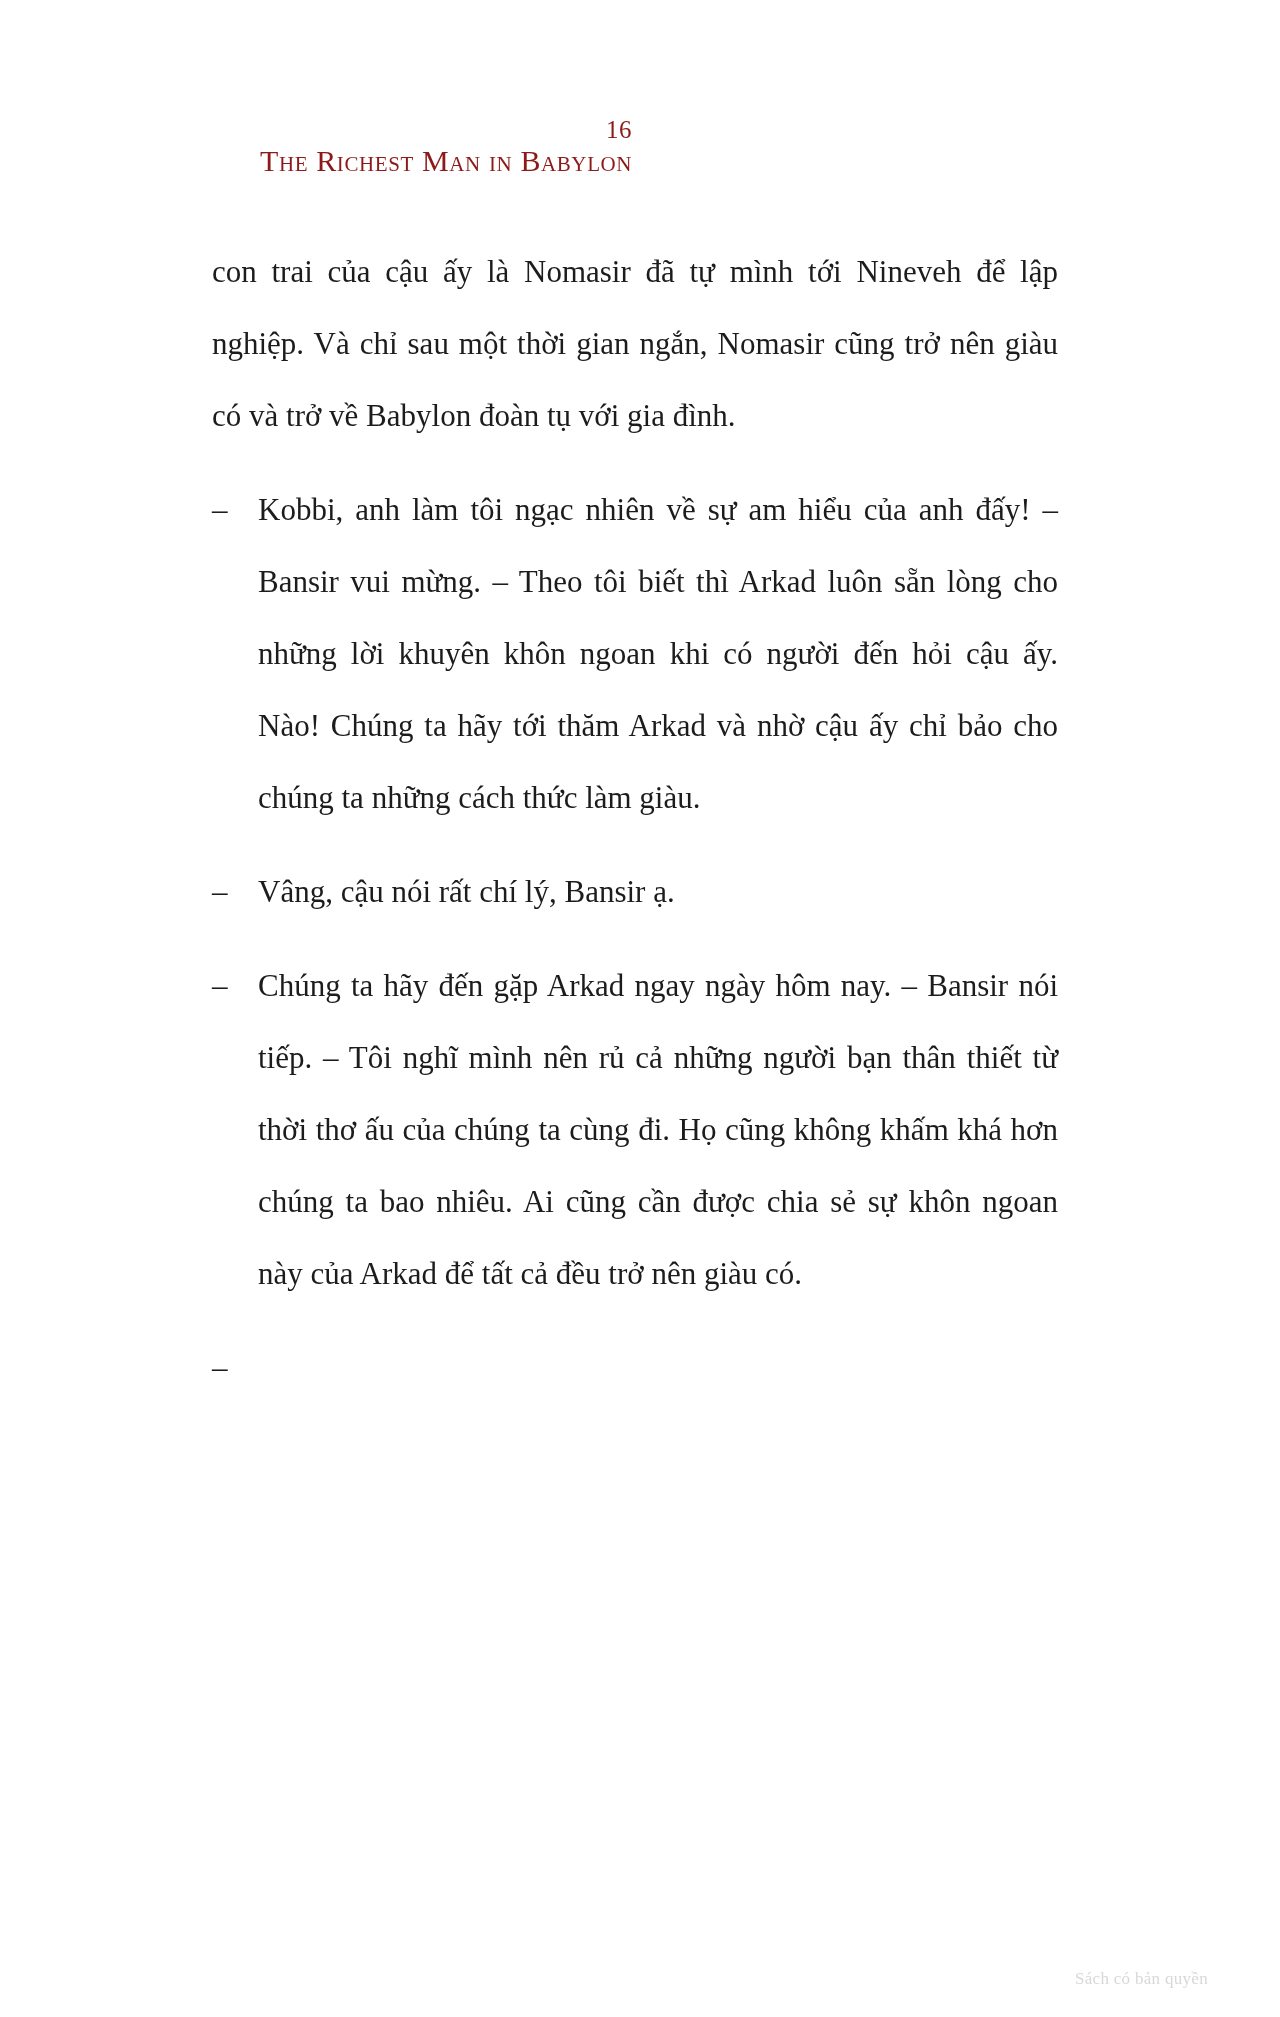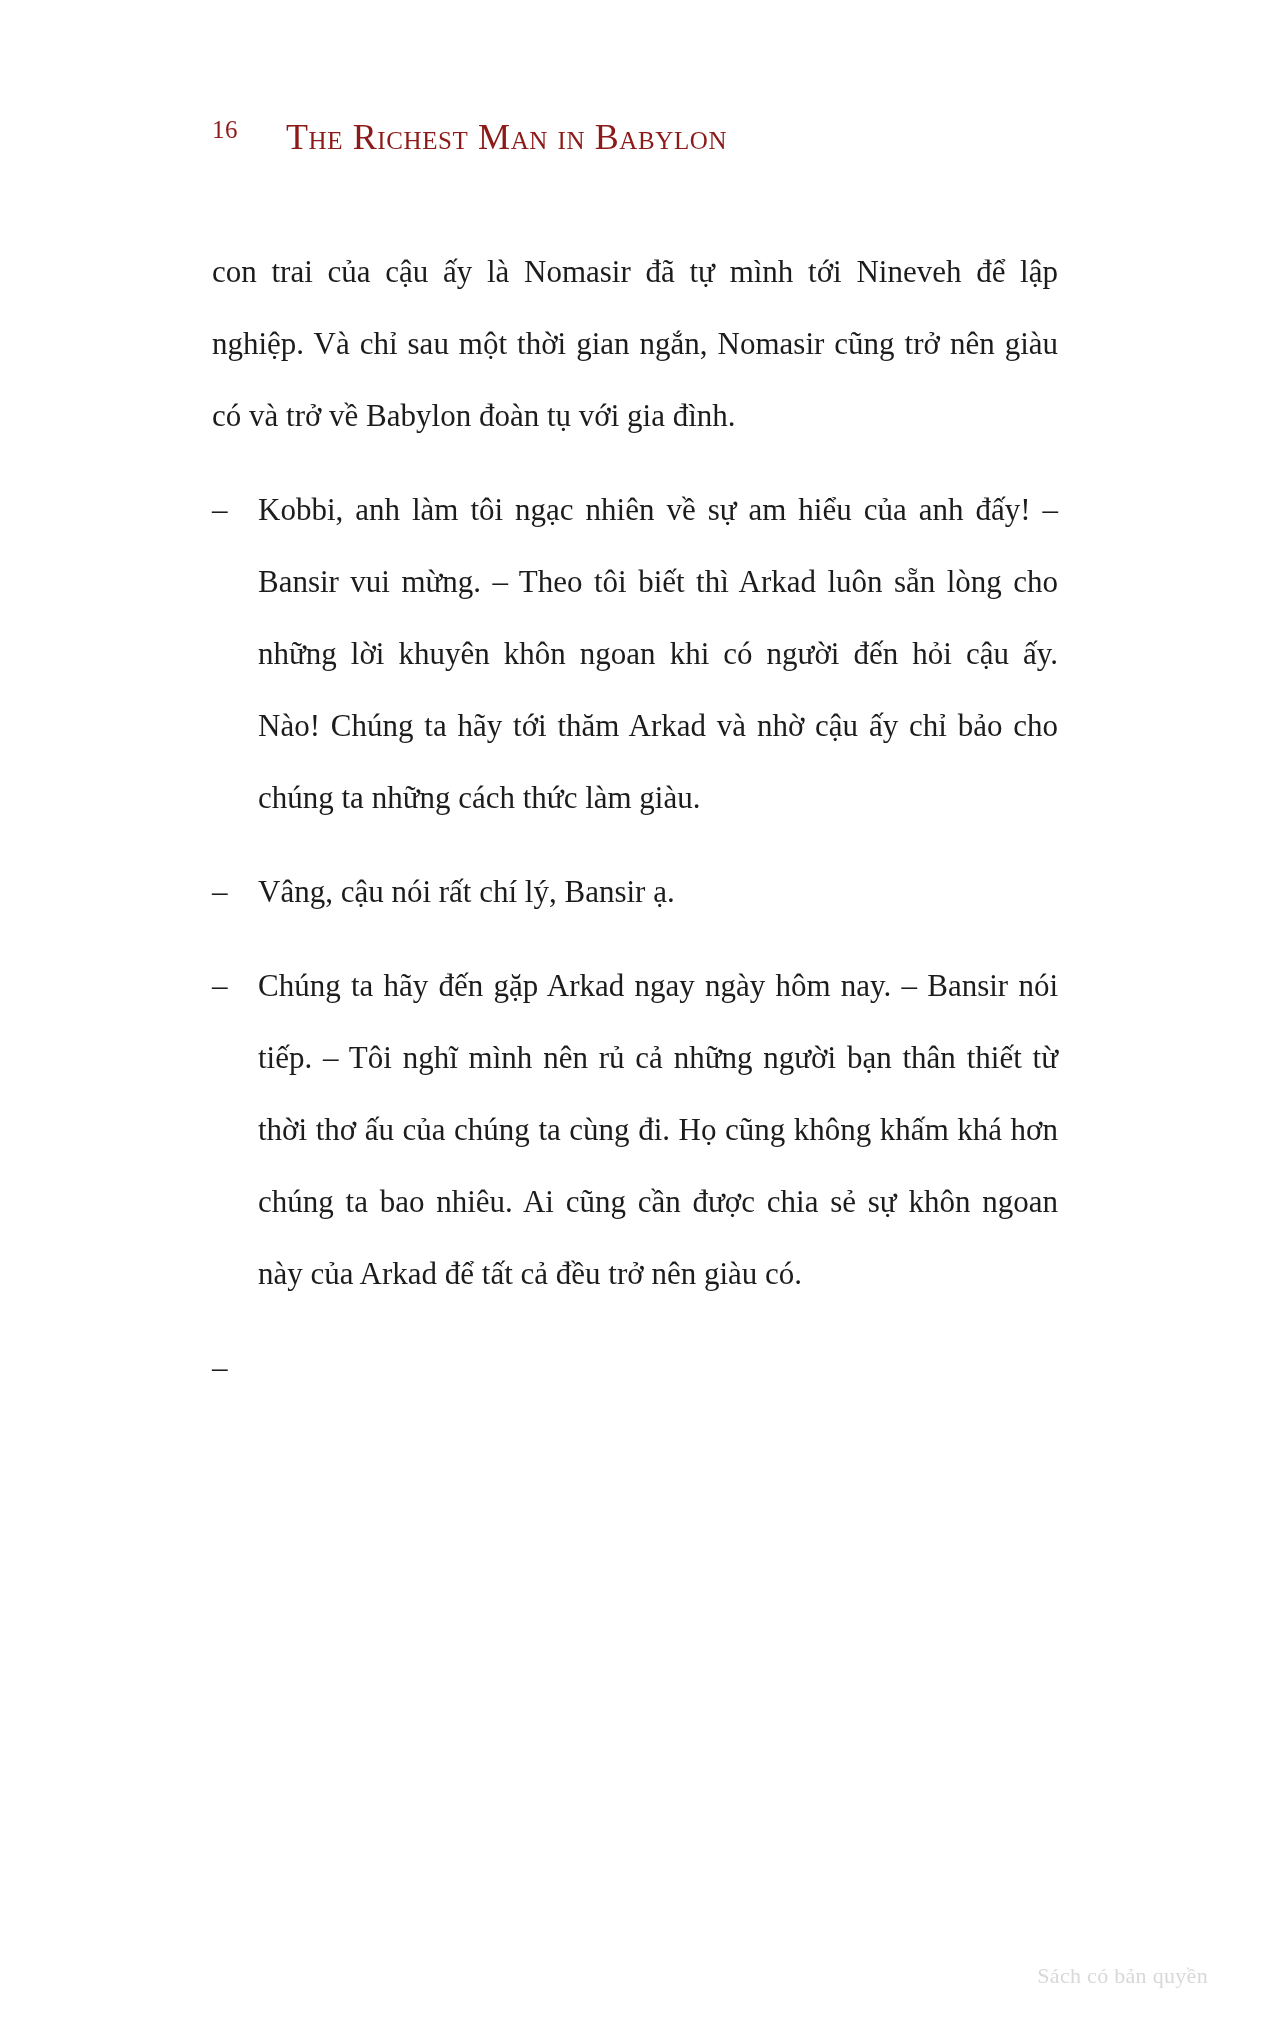--- a/index.html
+++ b/index.html
@@ -17,34 +17,35 @@
     overflow: hidden;
     font-family: "Liberation Serif", "DejaVu Serif", serif;
   }
 
   
   .running-head {
     position: absolute;
     left: 212px;
     top: 116px;
     display: flex;
-    align-items: flex-start;
+    align-items: flex-end;
     color: #8C1A19;
     white-space: nowrap;
+    flex-direction: column;
   }
 
   .folio {
     font-size: 25px;
     letter-spacing: 0.5px;
     color: #8C1A19;
   }
 
   .head-title {
     margin-left: 48px;
-    font-size: 36px;
+    font-size: 30px;
     font-variant: small-caps;
     letter-spacing: 0.6px;
     color: #8C1A19;
   }
 
   
   .textblock {
     position: absolute;
     left: 212px;
     top: 236px;
@@ -80,21 +81,21 @@
 
   p.last-line-left {
     text-align-last: left;
   }
 
   
   .watermark {
     position: absolute;
     right: 72px;
     bottom: 28px;
-    font-size: 22px;
+    font-size: 17px;
     color: #d8d8d8;
     letter-spacing: 0.3px;
     font-family: "Liberation Serif", "DejaVu Serif", serif;
     white-space: nowrap;
   }
 </style>
 </head>
 <body>
 
 <div class="page">

